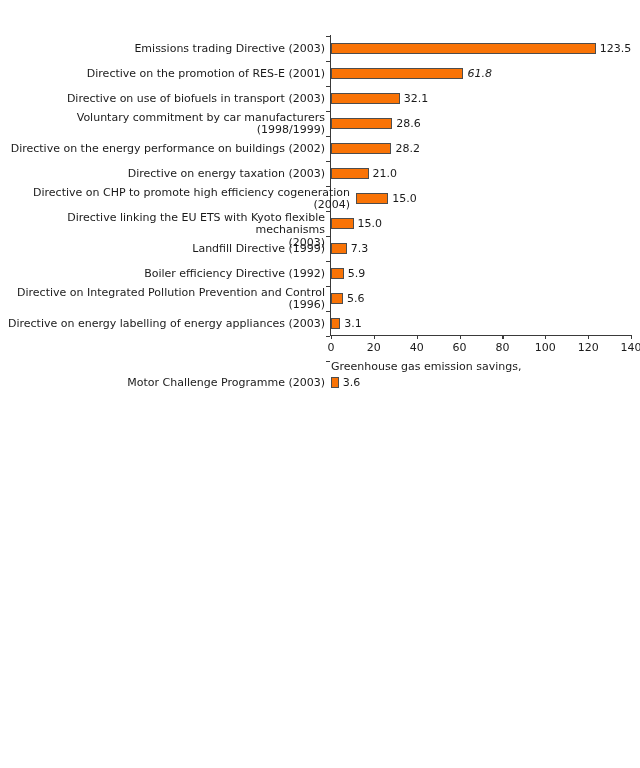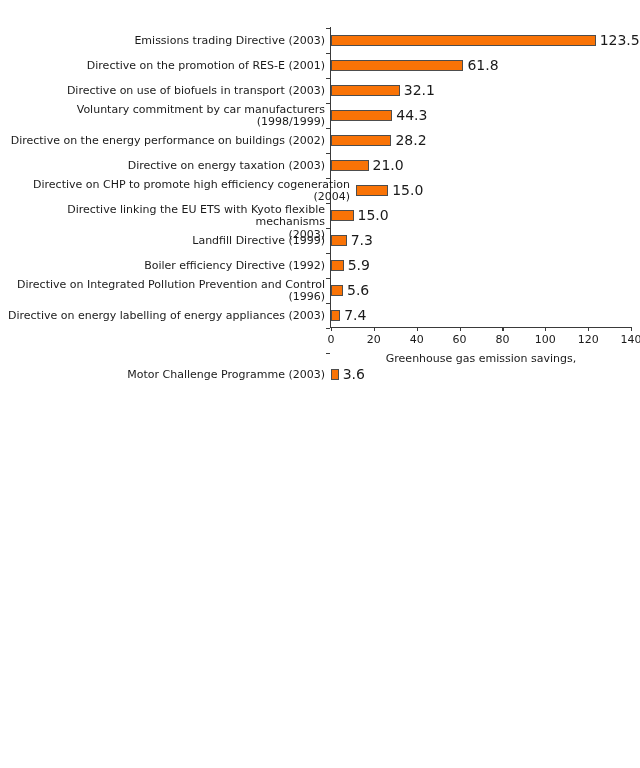--- a/index.html
+++ b/index.html
@@ -13,21 +13,21 @@
     position: relative;
     font-family: "DejaVu Sans", "Liberation Sans", sans-serif;
     color: #1a1a1a;
     overflow: hidden;
   }
 
   
   #chart {
     position: absolute;
     left: 0;
-    top: 8px;
+    top: 16px;
     width: 592px;
     height: 400px;
   }
 
   
   .y-axis {
     position: absolute;
     left: 330px;
     top: 19px;
     width: 1.4px;
@@ -83,33 +83,32 @@
   .bar {
     position: absolute;
     left: 331px;
     height: 11px;
     background: #f97306;
     border: 1px solid #4d4d4d;
     box-sizing: border-box;
   }
   .bar-value {
     position: absolute;
-    font-size: 14px;
+    font-size: 11px;
     line-height: 13px;
     color: #1a1a1a;
     white-space: nowrap;
   }
 
   
   .axis-title {
     position: absolute;
     left: 331px;
     top: 344px;
     width: 300px;
-    text-align: center;
     font-size: 11px;
     line-height: 13.5px;
     color: #1a1a1a;
   }
   .axis-title div { white-space: nowrap; }
   .axis-title sub {
     font-size: 8px;
     vertical-align: -2px;
   }
 </style>
@@ -123,32 +122,32 @@
 
   <div id="rows">
       <div class="row" style="top: 20px;">
         <div class="cat-label" style="top: 6.5px;">Emissions trading Directive (2003)</div>
         <div class="bar" style="width: 264.643px; top: 7px;"></div>
         <div class="bar-value" style="left: 599.643px; top: 6px;">123.5</div>
       </div>
       <div class="row" style="top: 45px;">
         <div class="cat-label" style="top: 6.5px;">Directive on the promotion of RES-E (2001)</div>
         <div class="bar" style="width: 132.429px; top: 7px;"></div>
-        <div class="bar-value" style="left: 467.429px; top: 6px;">61.8</div>
+        <div class="bar-value" style="left: 467.429px; top: 6px; font-style: italic;">61.8</div>
       </div>
       <div class="row" style="top: 70px;">
         <div class="cat-label" style="top: 6.5px;">Directive on use of biofuels in transport (2003)</div>
         <div class="bar" style="width: 68.7857px; top: 7px;"></div>
         <div class="bar-value" style="left: 403.786px; top: 6px;">32.1</div>
       </div>
       <div class="row" style="top: 95px;">
         <div class="cat-label" style="top: 0.5px;">Voluntary commitment by car manufacturers
 (1998/1999)</div>
         <div class="bar" style="width: 61.2857px; top: 7px;"></div>
-        <div class="bar-value" style="left: 396.286px; top: 6px;">44.3</div>
+        <div class="bar-value" style="left: 396.286px; top: 6px;">28.6</div>
       </div>
       <div class="row" style="top: 120px;">
         <div class="cat-label" style="top: 6.5px;">Directive on the energy performance on buildings (2002)</div>
         <div class="bar" style="width: 60.4286px; top: 7px;"></div>
         <div class="bar-value" style="left: 395.429px; top: 6px;">28.2</div>
       </div>
       <div class="row" style="top: 145px;">
         <div class="cat-label" style="top: 6.5px;">Directive on energy taxation (2003)</div>
         <div class="bar" style="width: 37.5px; top: 7px;"></div>
         <div class="bar-value" style="left: 372.5px; top: 6px;">21.0</div>
@@ -177,21 +176,21 @@
       </div>
       <div class="row" style="top: 270px;">
         <div class="cat-label" style="top: 0.5px;">Directive on Integrated Pollution Prevention and Control
 (1996)</div>
         <div class="bar" style="width: 12px; top: 7px;"></div>
         <div class="bar-value" style="left: 347px; top: 6px;">5.6</div>
       </div>
       <div class="row" style="top: 295px;">
         <div class="cat-label" style="top: 6.5px;">Directive on energy labelling of energy appliances (2003)</div>
         <div class="bar" style="width: 9.21429px; top: 7px;"></div>
-        <div class="bar-value" style="left: 344.214px; top: 6px;">7.4</div>
+        <div class="bar-value" style="left: 344.214px; top: 6px;">3.1</div>
       </div>
       <div class="row" style="top: 320px; margin-top: 34px;">
         <div class="cat-label" style="top: 6.5px;">Motor Challenge Programme (2003)</div>
         <div class="bar" style="width: 7.71429px; top: 7px;"></div>
         <div class="bar-value" style="left: 342.714px; top: 6px;">3.6</div>
       </div>
     </div>
   <div id="yticks">
       <div style="position: absolute; left: 326px; top: 19.5px; width: 4px; height: 1.2px; background: rgb(58, 58, 58);"></div>
       <div style="position: absolute; left: 326px; top: 44.5px; width: 4px; height: 1.2px; background: rgb(58, 58, 58);"></div>

